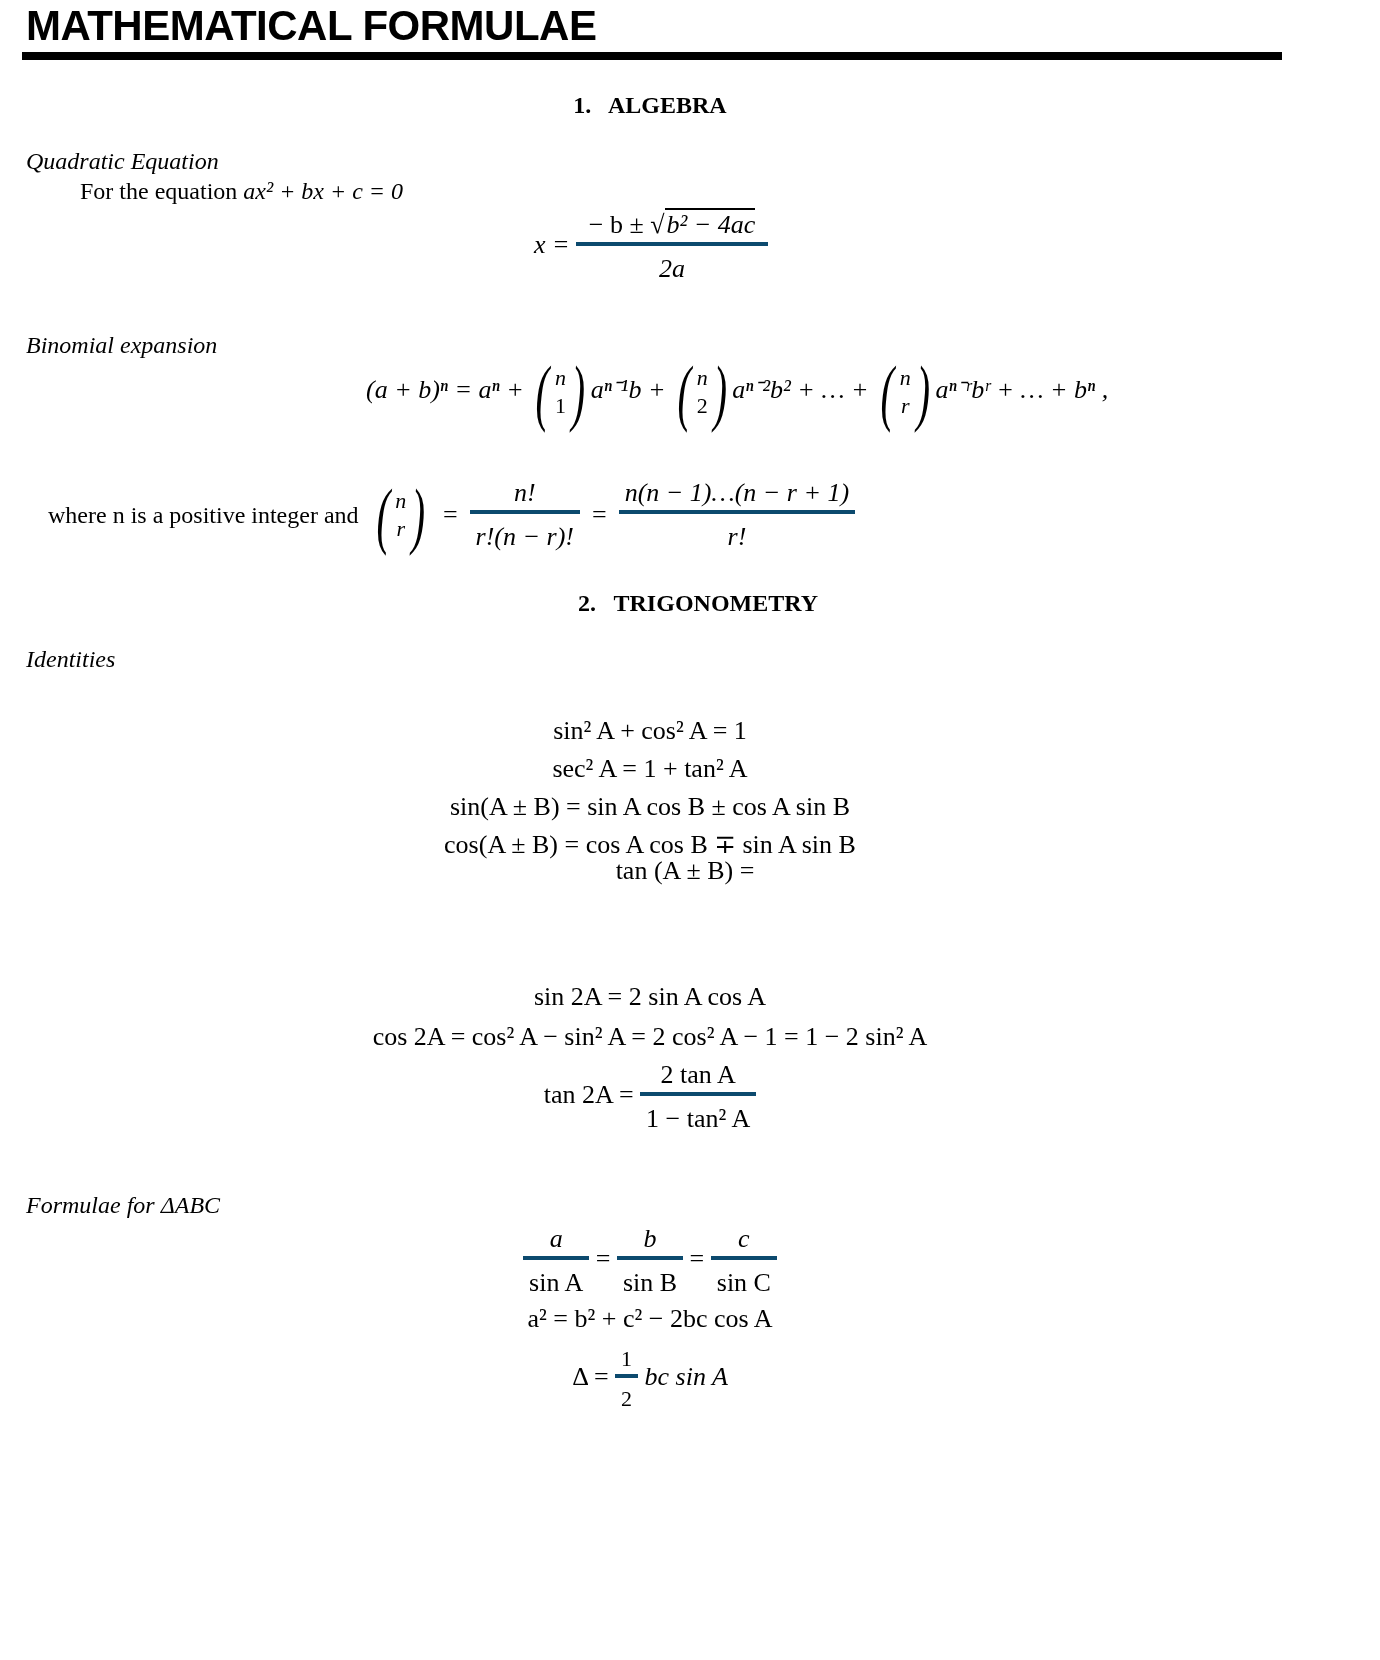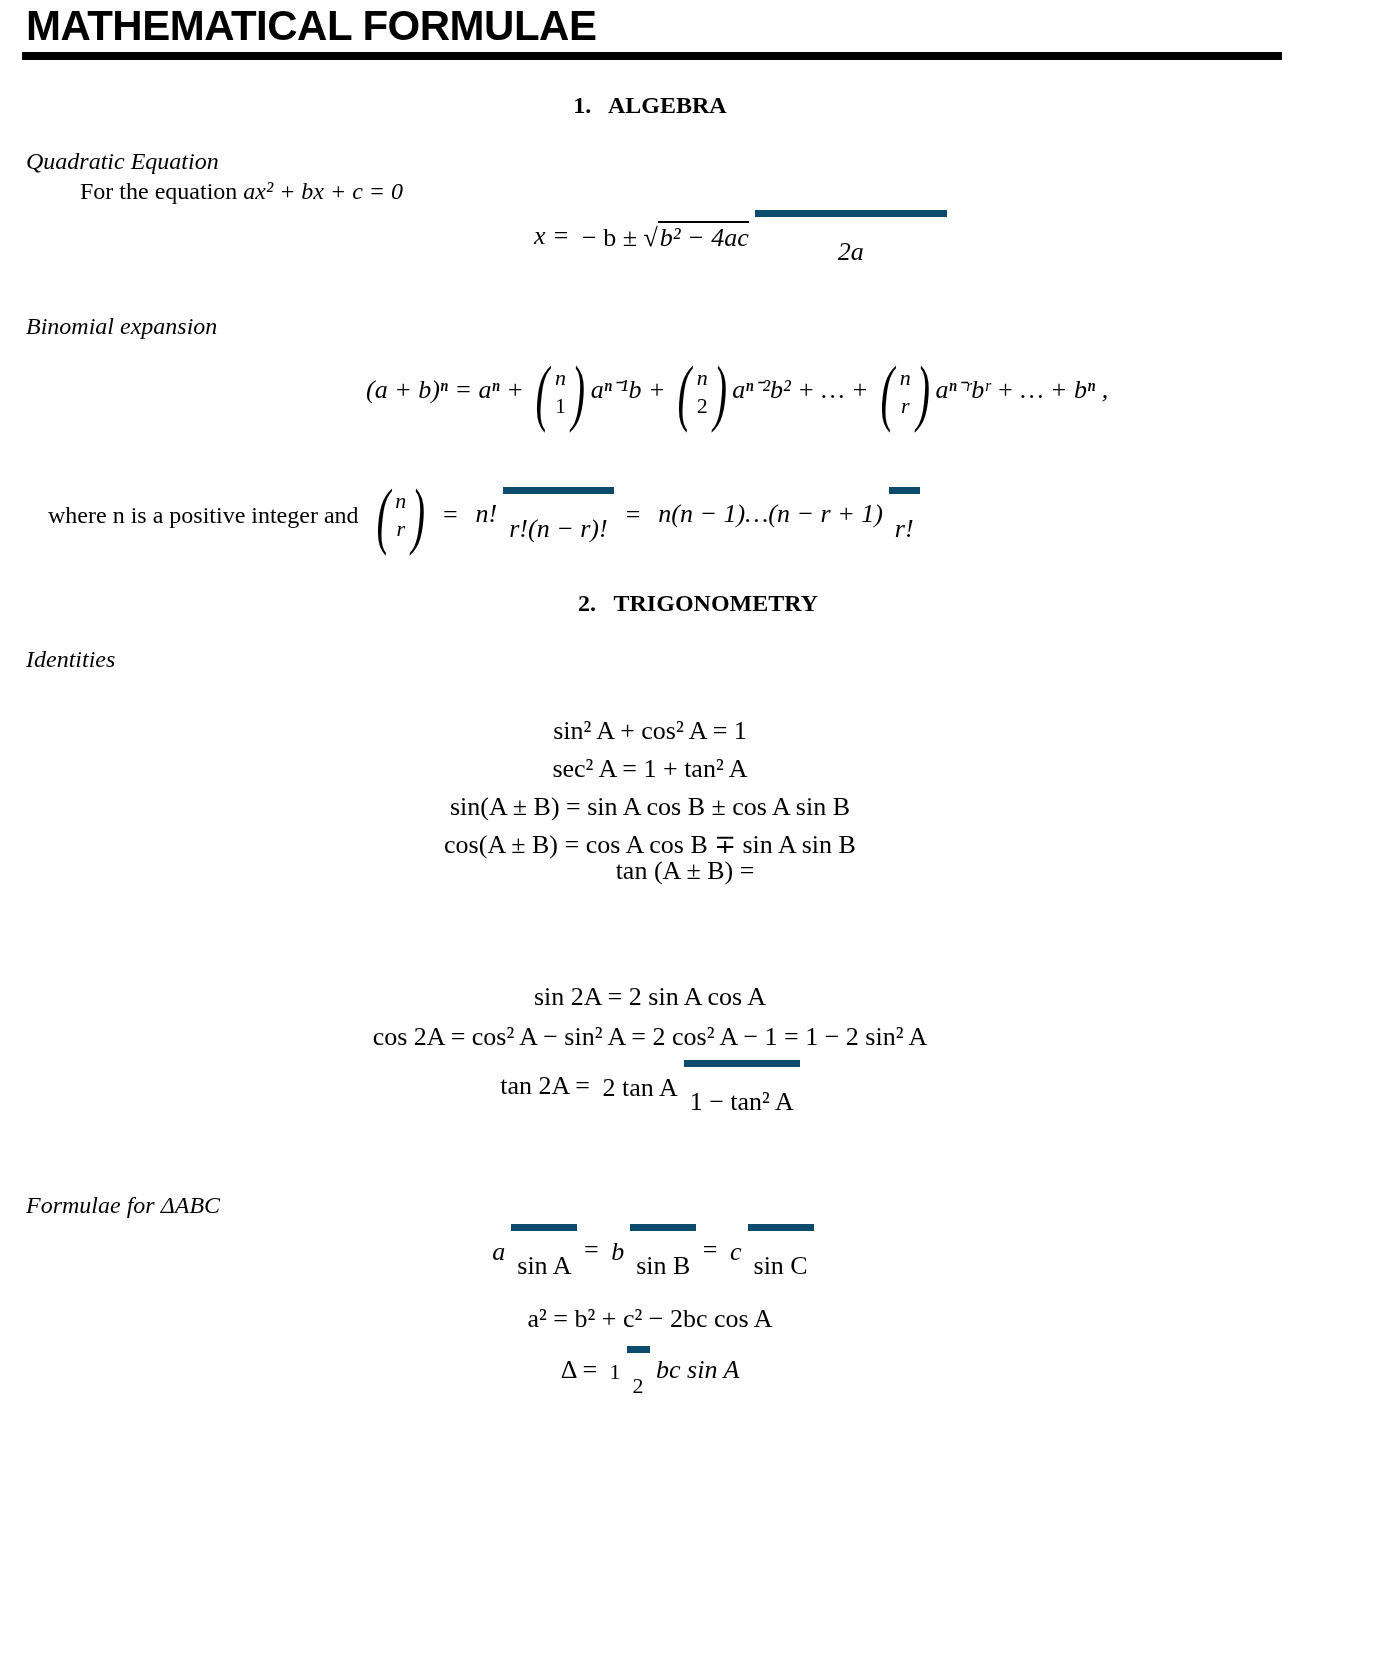--- a/index.html
+++ b/index.html
@@ -5,23 +5,23 @@
   html,body{margin:0;padding:0;background:#ffffff;}
   body{width:1380px;height:1660px;position:relative;overflow:hidden;color:#000;font-family:"Liberation Serif",serif;}
   .abs{position:absolute;}
   .title{left:26px;top:2px;font-family:"Liberation Sans",sans-serif;font-weight:bold;font-size:42px;letter-spacing:-0.5px;}
   .rule{left:22px;top:52px;width:1260px;height:8px;background:#000;}
   .sec{font-weight:bold;font-size:24px;white-space:pre;}
   .sub{font-style:italic;font-size:24px;}
   .txt{font-size:24px;white-space:nowrap;}
   .eq{font-size:26px;white-space:nowrap;}
   .i{font-style:italic;}
-  .frac{display:inline-flex;flex-direction:row;align-items:center;vertical-align:middle;}
+  .frac{display:inline-flex;flex-direction:column;align-items:center;vertical-align:middle;}
   .frac .num{padding:0 6px 2px;}
-  .frac .den{border-top:7px solid #0c4a6e;padding:20px 6px 0;}
+  .frac .den{border-top:4px solid #0c4a6e;padding:8px 6px 0;}
   .binom{display:inline-flex;align-items:center;vertical-align:middle;}
   .binom .par{font-size:74px;font-weight:100;transform:scaleX(0.55);line-height:1;}
   .binom .stk{display:inline-flex;flex-direction:column;align-items:center;font-size:22px;line-height:28px;}
   .sqrt{border-top:2px solid #000;padding-left:2px;}
   .center{left:0;width:1300px;text-align:center;}
 </style>
 </head>
 <body>
 
 <div class="abs title">MATHEMATICAL FORMULAE</div>
@@ -33,21 +33,21 @@
 <div class="abs txt" style="left:80px;top:178px;"><span>For the equation</span> <span class="i">ax² + bx + c = 0</span></div>
 
 <div class="abs eq" style="left:534px;top:210px;">
   <span class="i">x =</span>
   <span class="frac">
     <span class="num"><span>− b ± √</span><span class="sqrt i">b² − 4ac</span></span>
     <span class="den i" style="width:180px;text-align:center;">2a</span>
   </span>
 </div>
 
-<div class="abs sub" style="left:26px;top:313px;">Binomial expansion</div>
+<div class="abs sub" style="left:26px;top:332px;">Binomial expansion</div>
 
 <div class="abs eq i" style="left:366px;top:355px;">
   <span>(a + b)ⁿ = aⁿ +</span>
   <span class="binom">
       <span class="par">(</span>
       <span class="stk">
         <span>n</span>
         <span style="font-style:normal">1</span>
       </span>
       <span class="par">)</span>

